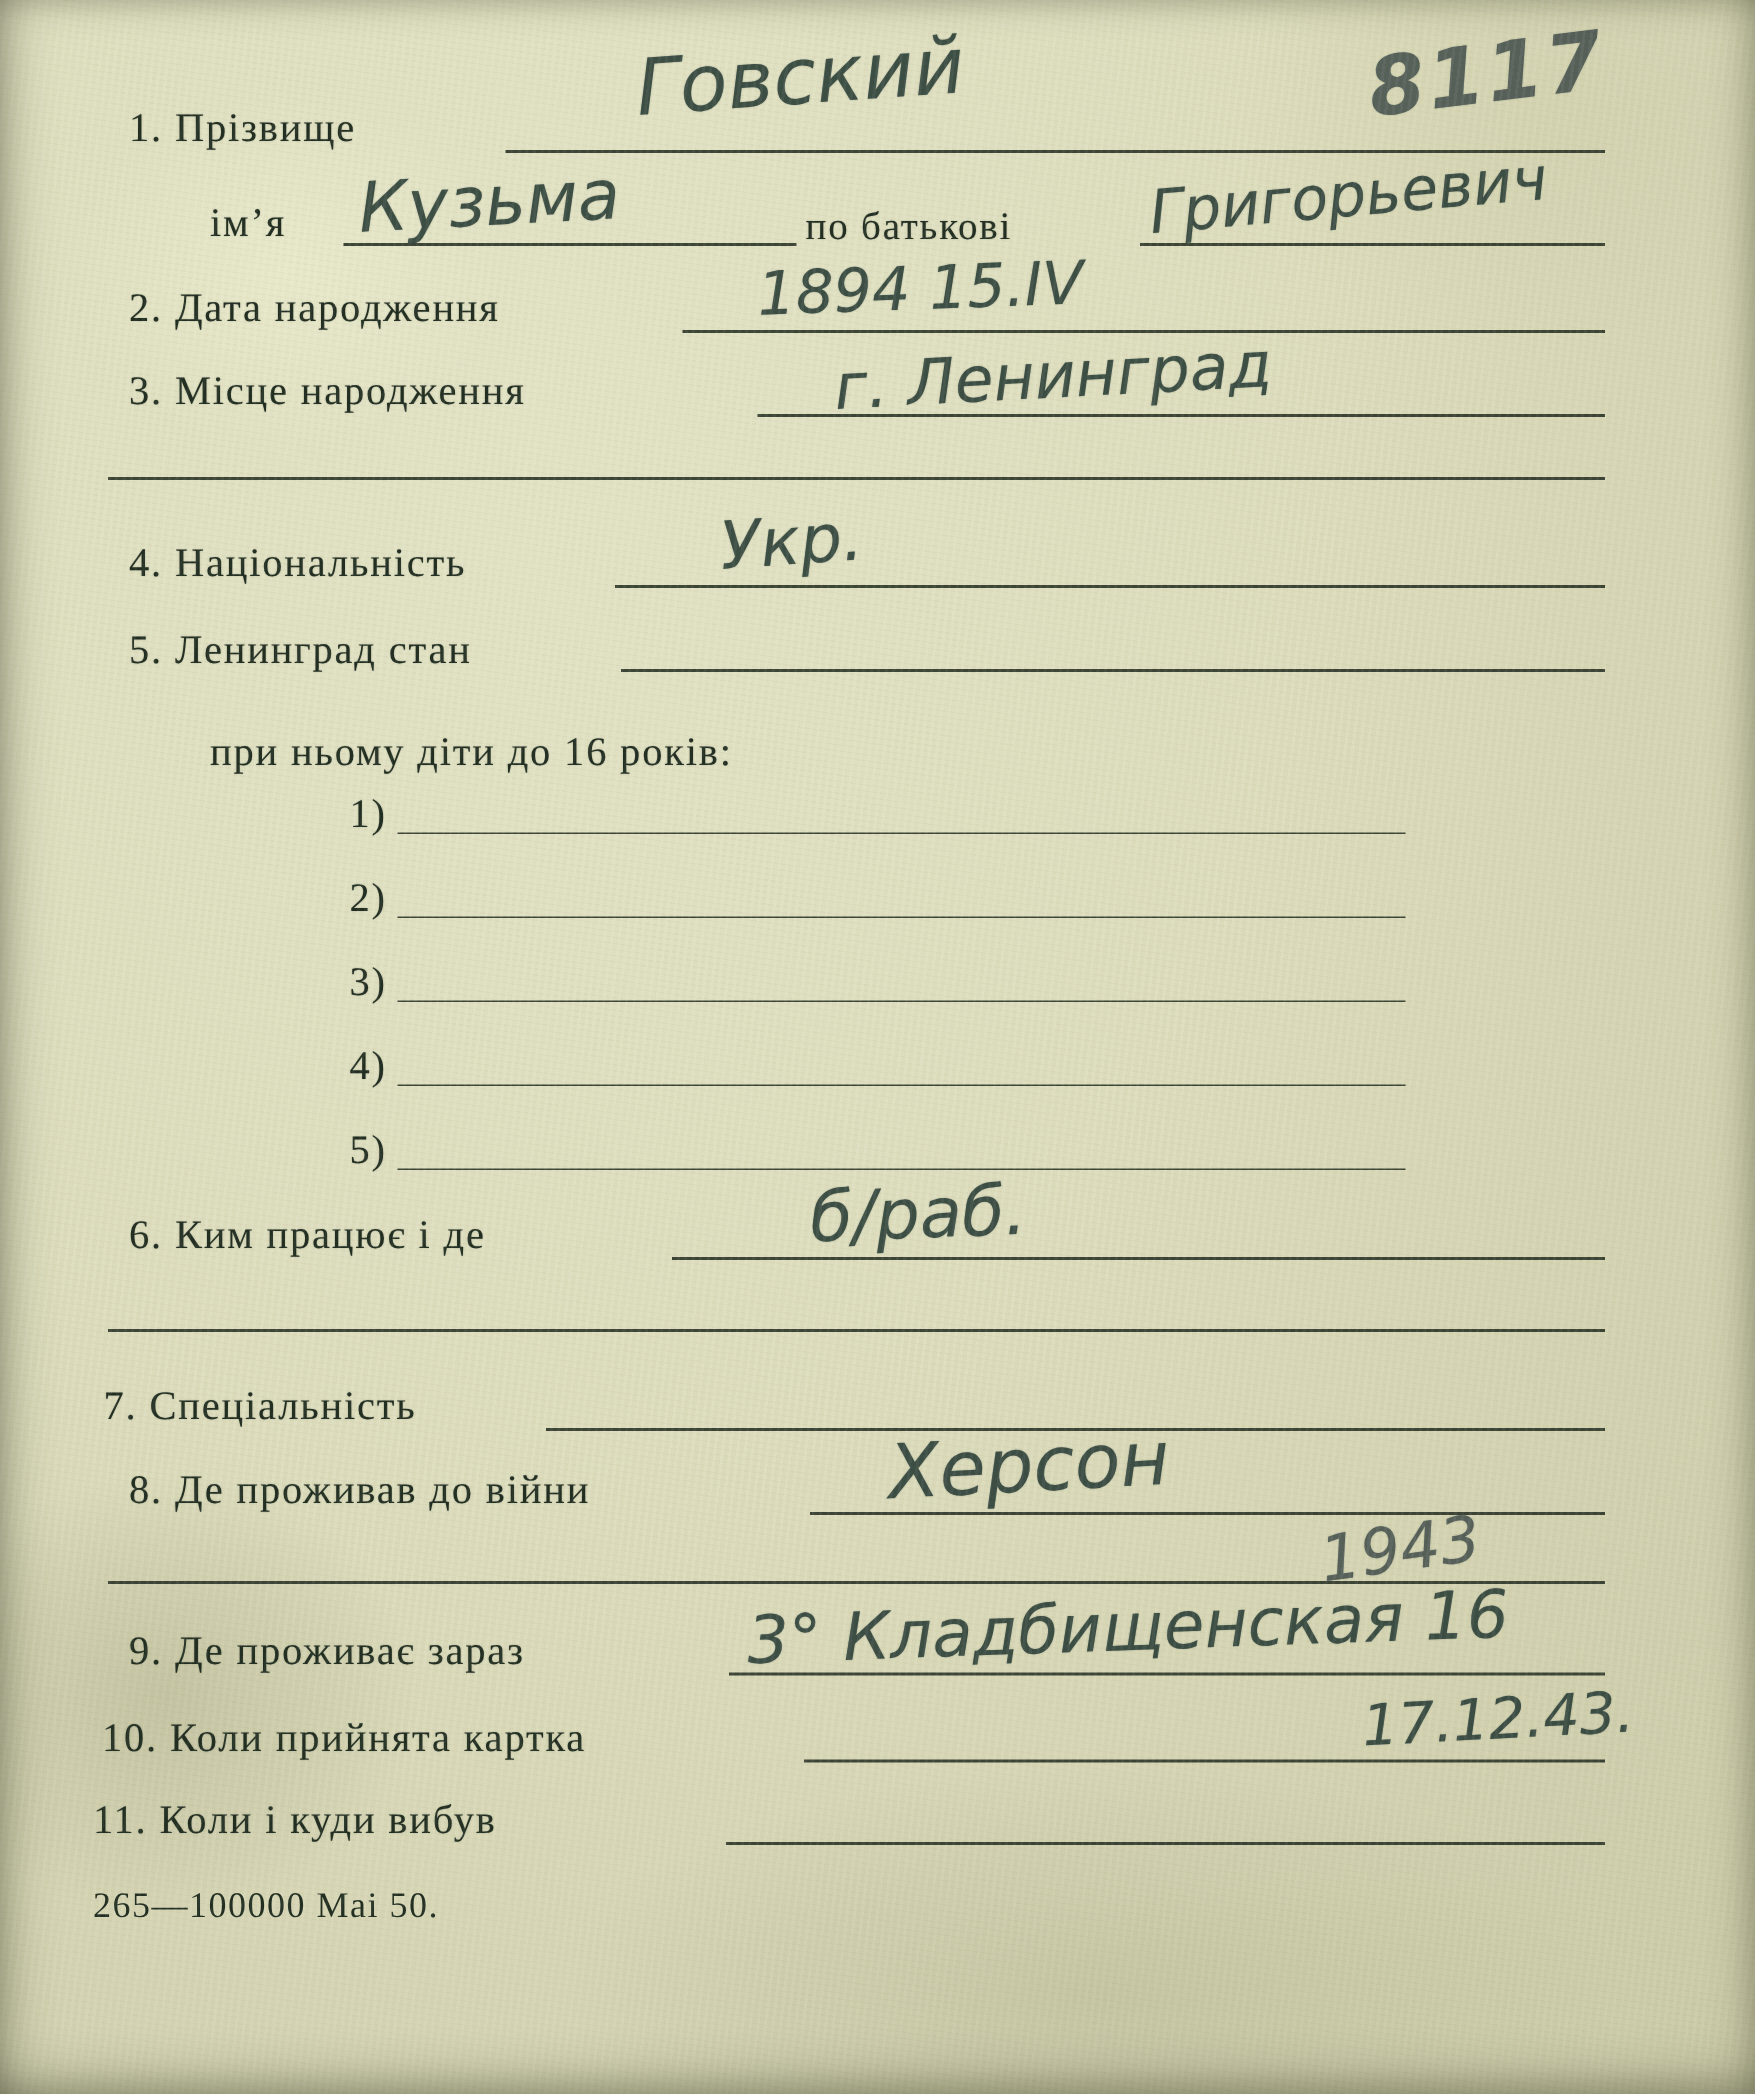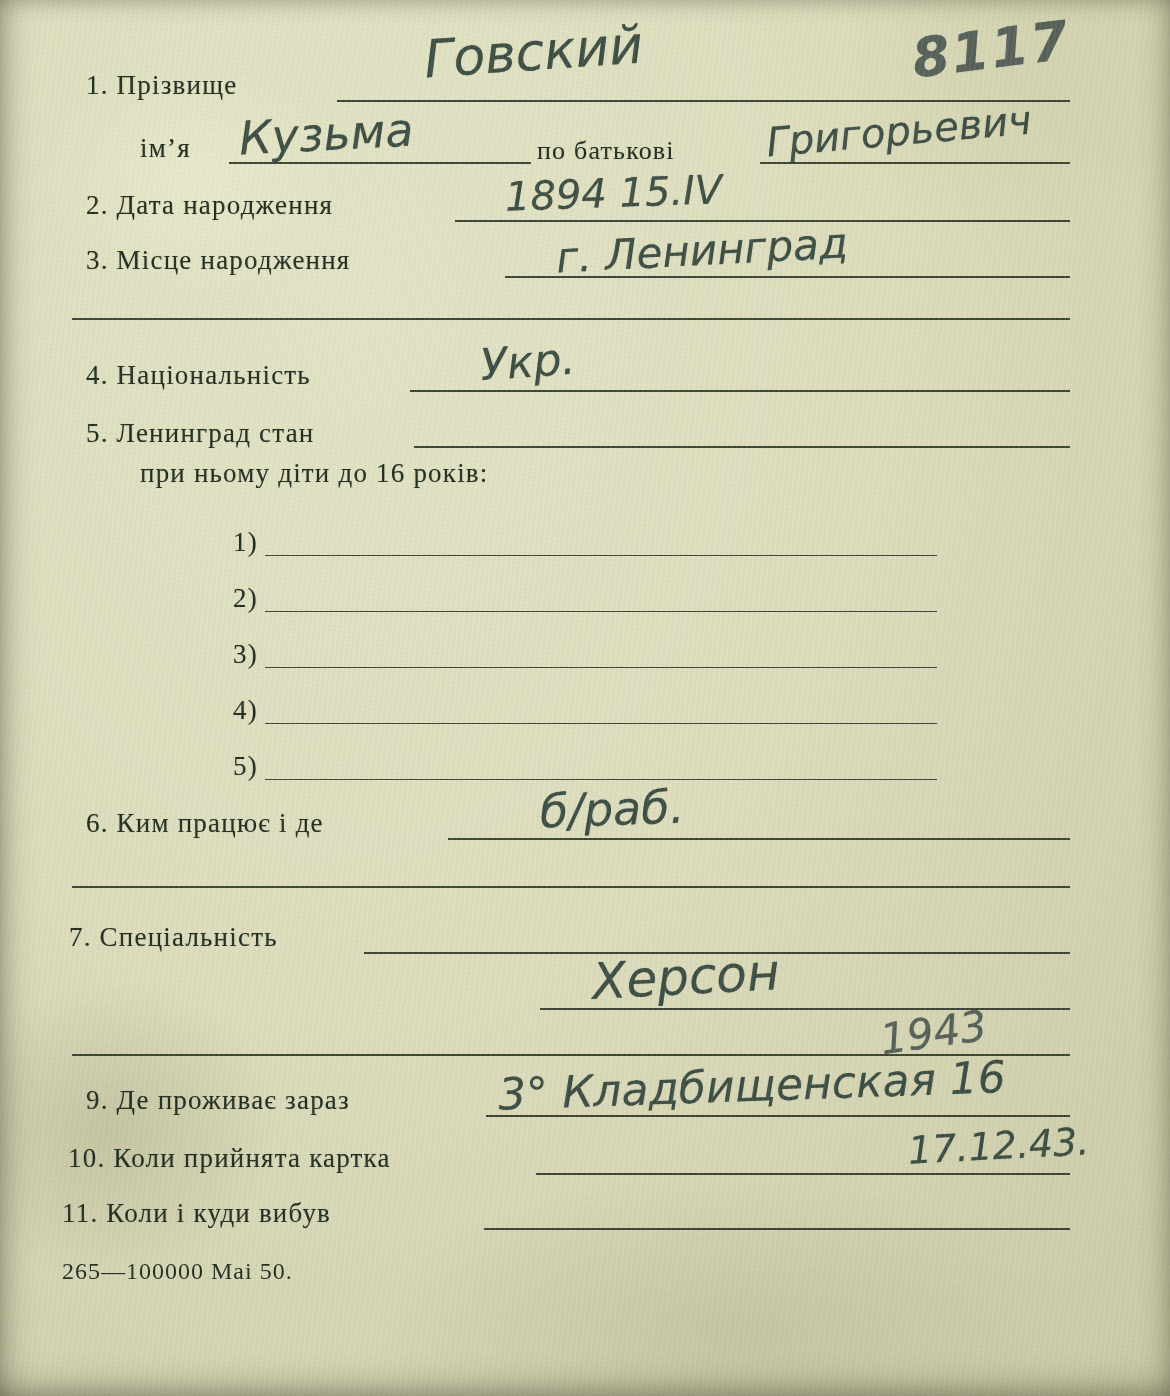--- a/index.html
+++ b/index.html
@@ -148,21 +148,21 @@
   </div>
   <div class="rule" style="left:410px; top:390px; width:660px;"></div>
   <div class="hand" style="left:480px; top:336px; font-size:44px; transform:rotate(-4deg);">Укр.</div>
 
   <div class="form-line" style="left:86px; top:418px;">
     <span class="num">5.</span>
     <span>Ленинград стан</span>
   </div>
   <div class="rule" style="left:414px; top:446px; width:656px;"></div>
 
-  <div class="form-line" style="left:140px; top:458px;">
+  <div class="form-line" style="left:140px; top:486px;">
     <span>при ньому діти до 16 років:</span>
   </div>
 
   <div class="form-line" style="left:233px; top:527px;">1)</div>
   <div class="rule thin" style="left:265px; top:555px; width:672px;"></div>
 
   <div class="form-line" style="left:233px; top:583px;">2)</div>
   <div class="rule thin" style="left:265px; top:611px; width:672px;"></div>
 
   <div class="form-line" style="left:233px; top:639px;">3)</div>
@@ -181,20 +181,24 @@
   <div class="rule" style="left:448px; top:838px; width:622px;"></div>
   <div class="rule" style="left:72px; top:886px; width:998px;"></div>
   <div class="hand" style="left:540px; top:782px; font-size:46px; transform:rotate(-2deg);">б/раб.</div>
 
   <div class="form-line" style="left:69px; top:922px;">
     <span class="num">7.</span>
     <span>Спеціальність</span>
   </div>
   <div class="rule" style="left:364px; top:952px; width:706px;"></div>
 
+  <div class="form-line" style="left:86px; top:978px;">
+    <span class="num">8.</span>
+    <span>Де проживав до війни</span>
+  </div>
   <div class="rule" style="left:540px; top:1008px; width:530px;"></div>
   <div class="rule" style="left:72px; top:1054px; width:998px;"></div>
   <div class="hand" style="left:592px; top:948px; font-size:50px; transform:rotate(-3deg);">Херсон</div>
 
   <div class="hand ink-pencil" style="left:880px; top:1008px; font-size:42px; transform:rotate(-8deg);">1943</div>
 
   <div class="form-line" style="left:86px; top:1085px;">
     <span class="num">9.</span>
     <span>Де проживає  зараз</span>
   </div>

